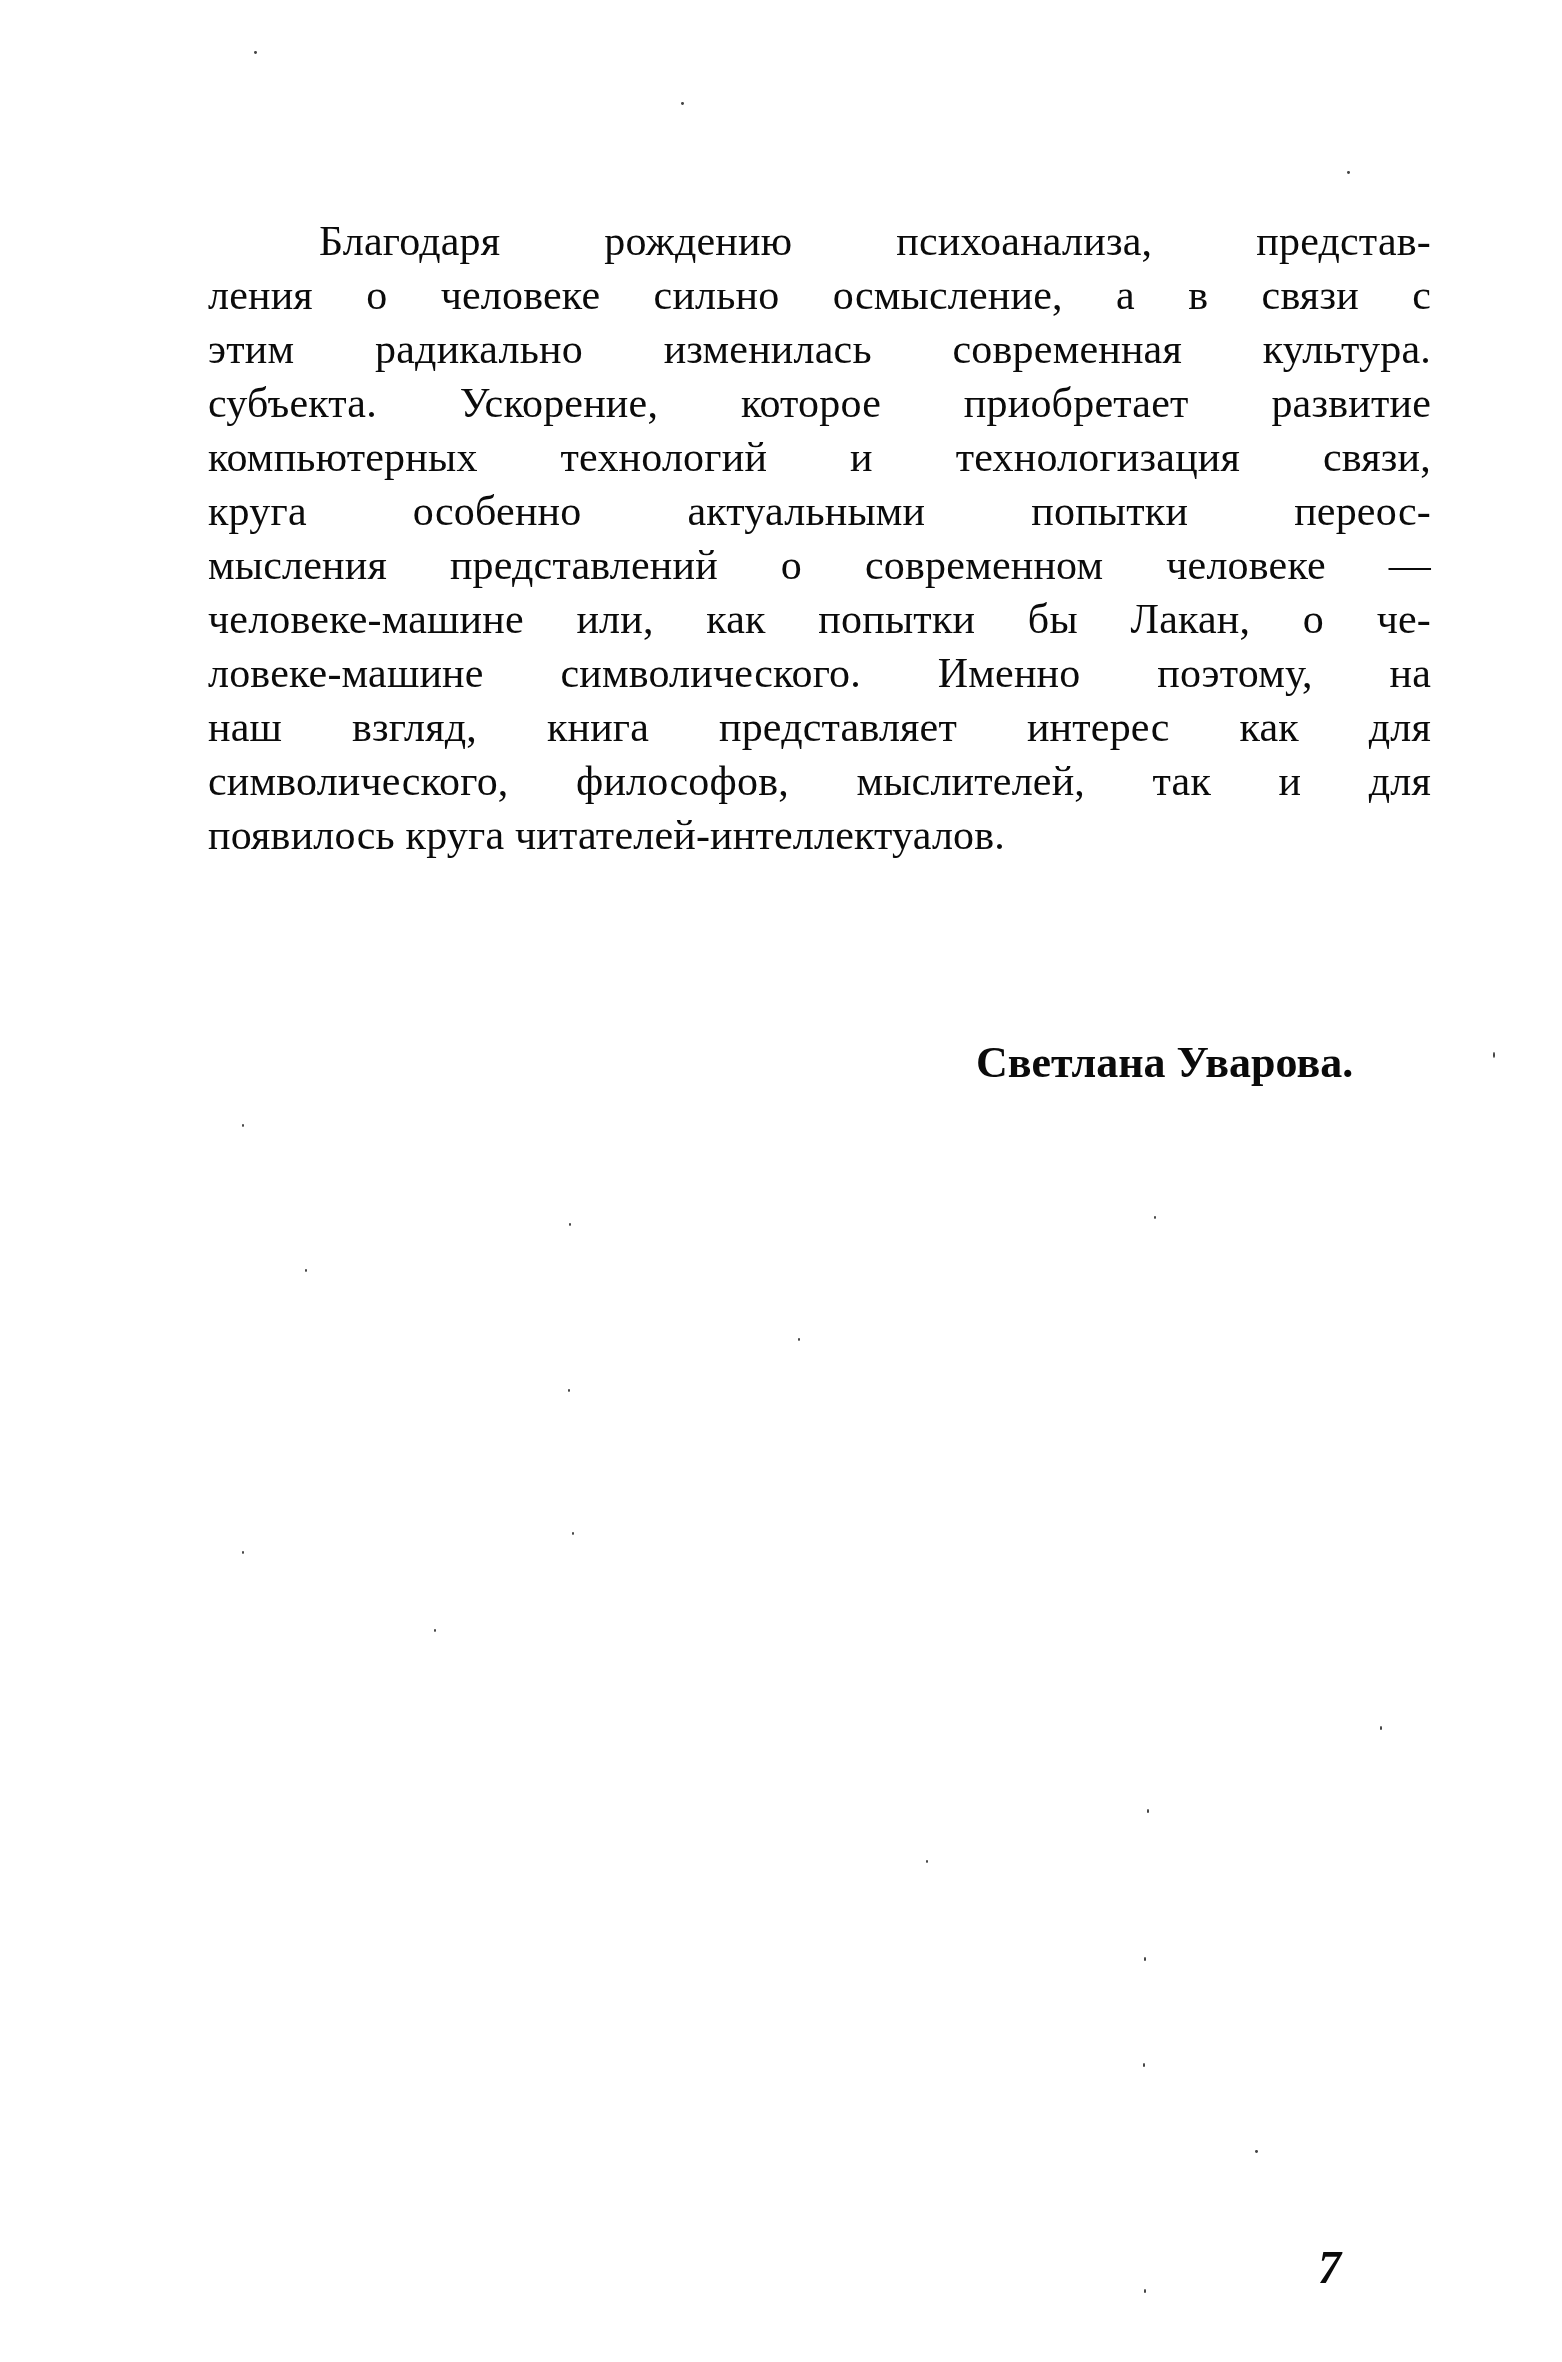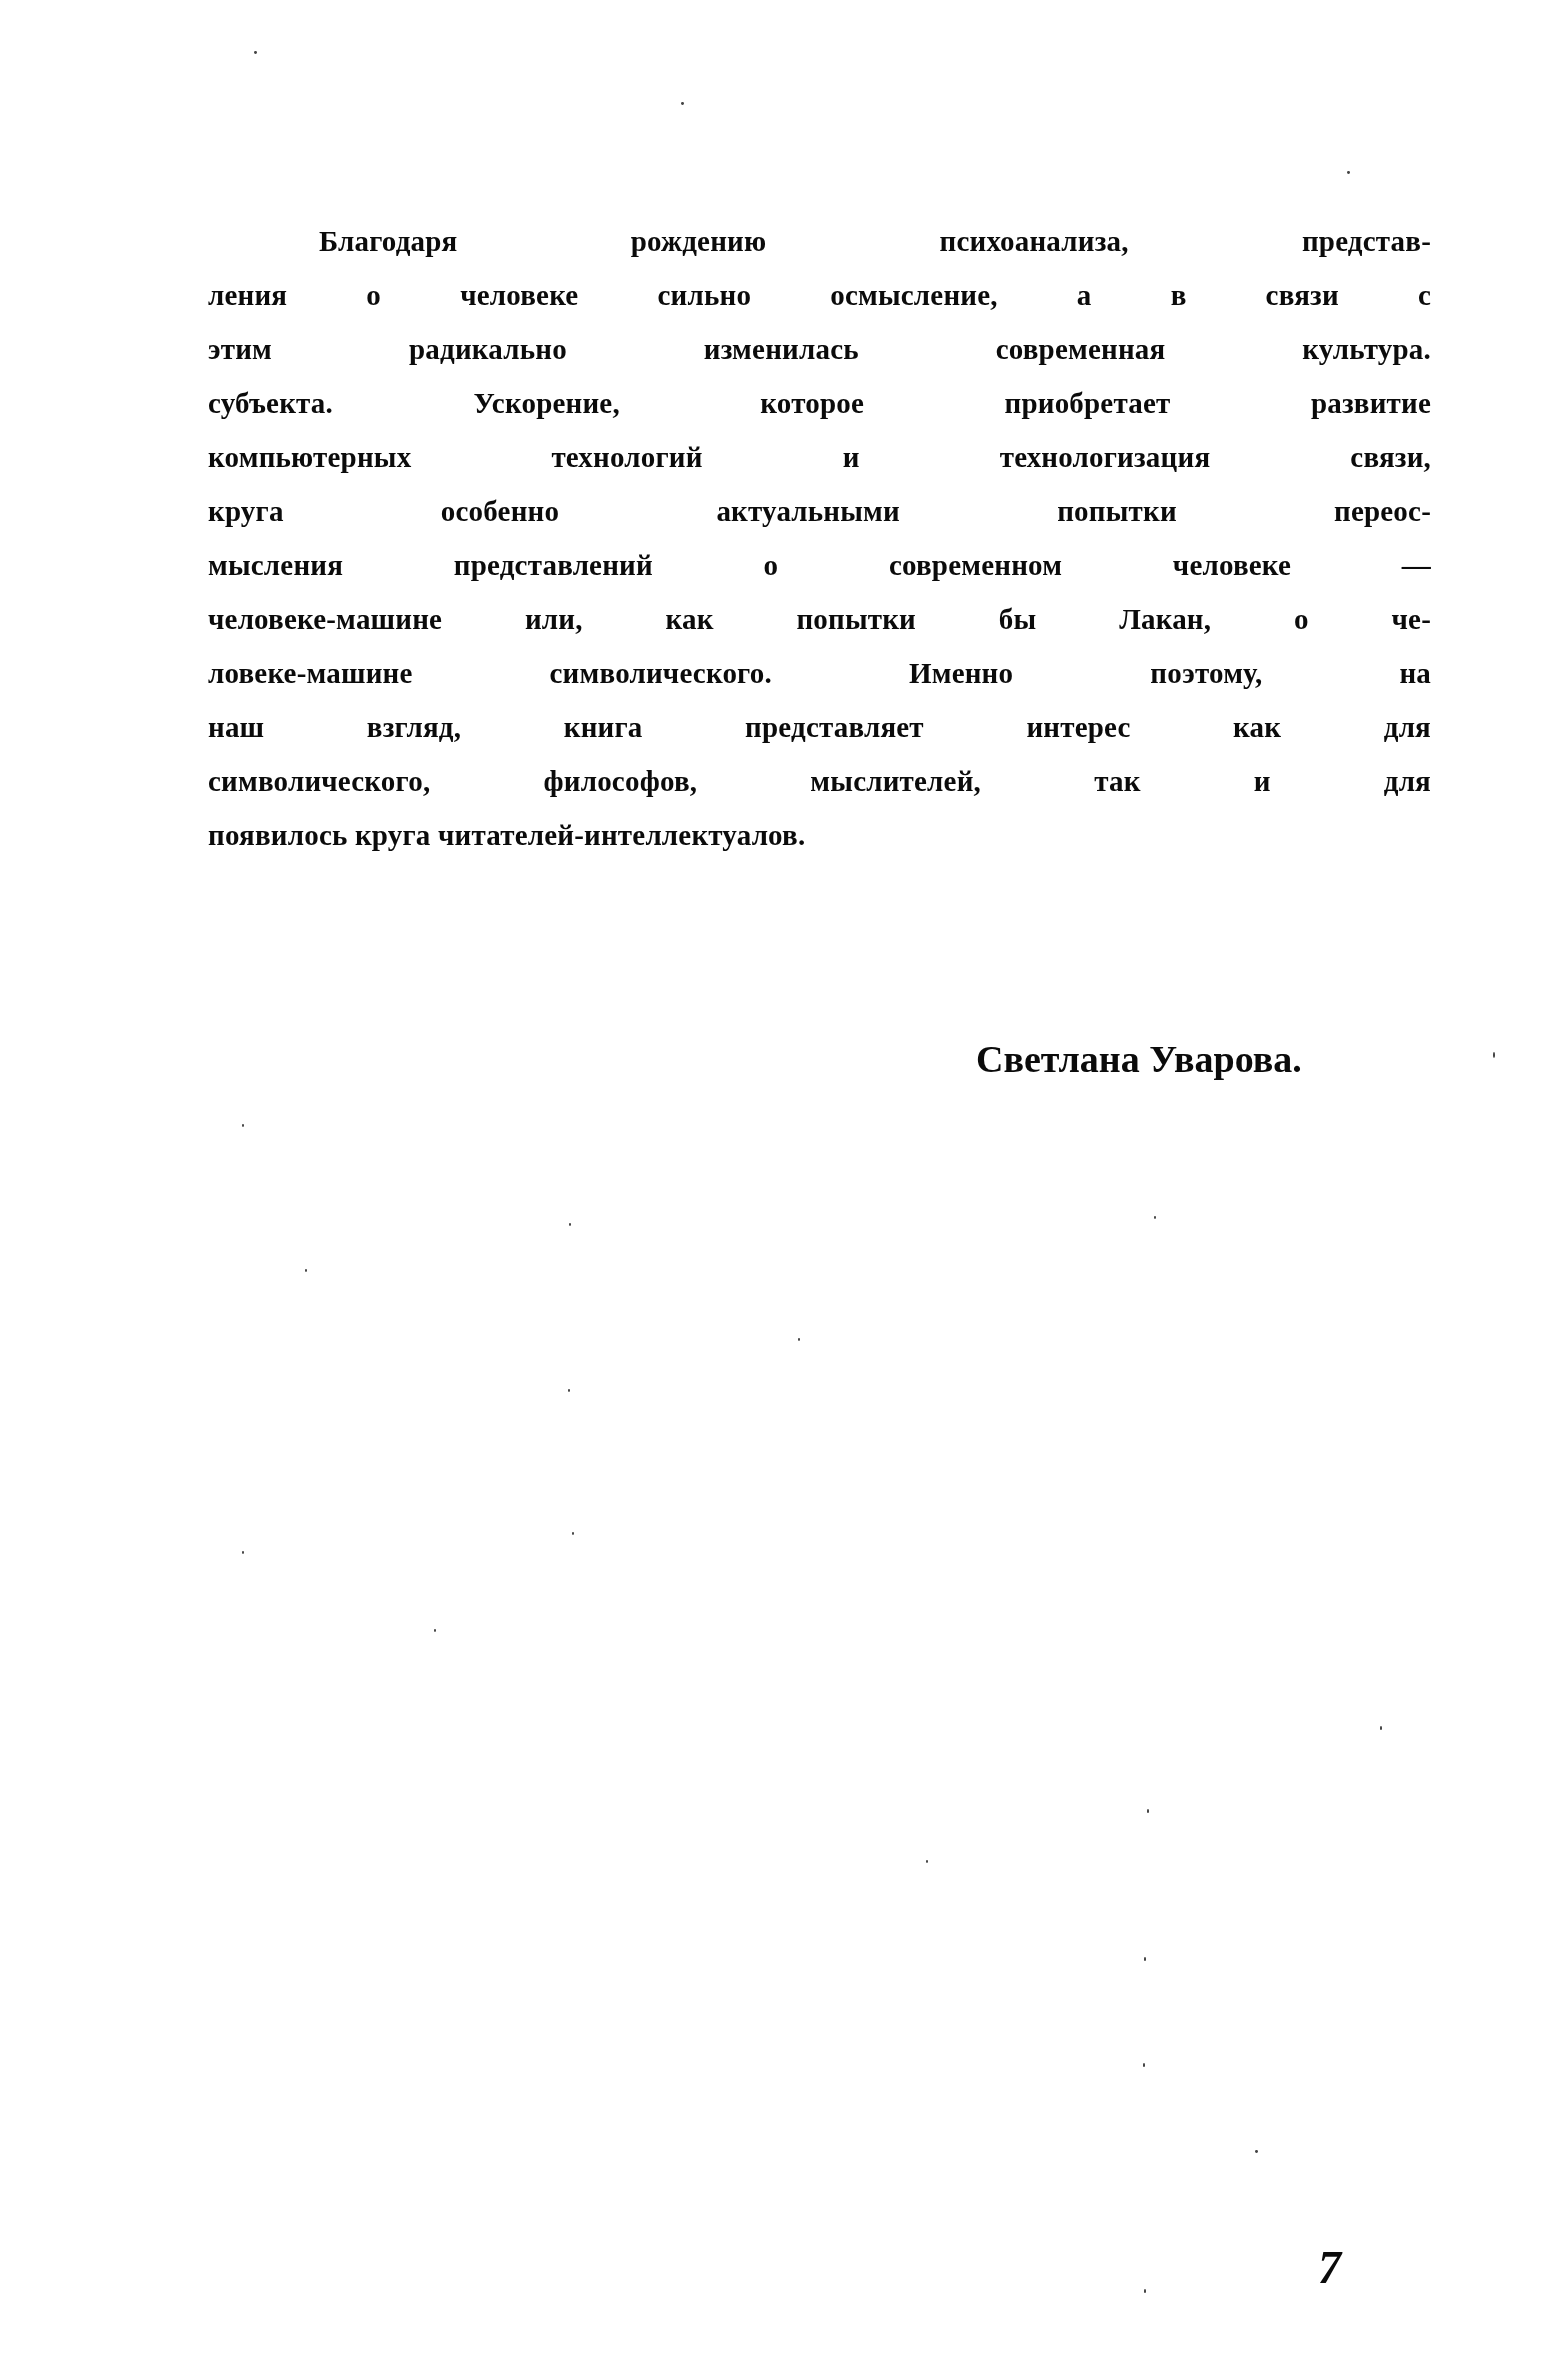--- a/index.html
+++ b/index.html
@@ -19,43 +19,43 @@
       position: absolute;
       left: 0; top: 0;
       width: 1563px;
       height: 2363px;
     }
     .body-text {
       position: absolute;
       left: 208px;
       top: 214px;
       width: 1223px;
-      font-size: 29px;
-      font-weight: bold;
+      font-size: 42px;
+      font-weight: normal;
       line-height: 54px;
       letter-spacing: 0.2px;
     }
     .line {
       display: block;
       white-space: nowrap;
       text-align: justify;
       text-align-last: justify;
       height: 54px;
     }
     .line.first {
       padding-left: 111px;
     }
     .line.last {
       text-align-last: left;
     }
     .signature {
       position: absolute;
       left: 976px;
       top: 1037px;
-      font-size: 38px;
+      font-size: 44px;
       font-weight: bold;
       white-space: nowrap;
     }
     .page-number {
       position: absolute;
       left: 1318px;
       top: 2241px;
       font-size: 46px;
       font-weight: bold;
       font-style: italic;

